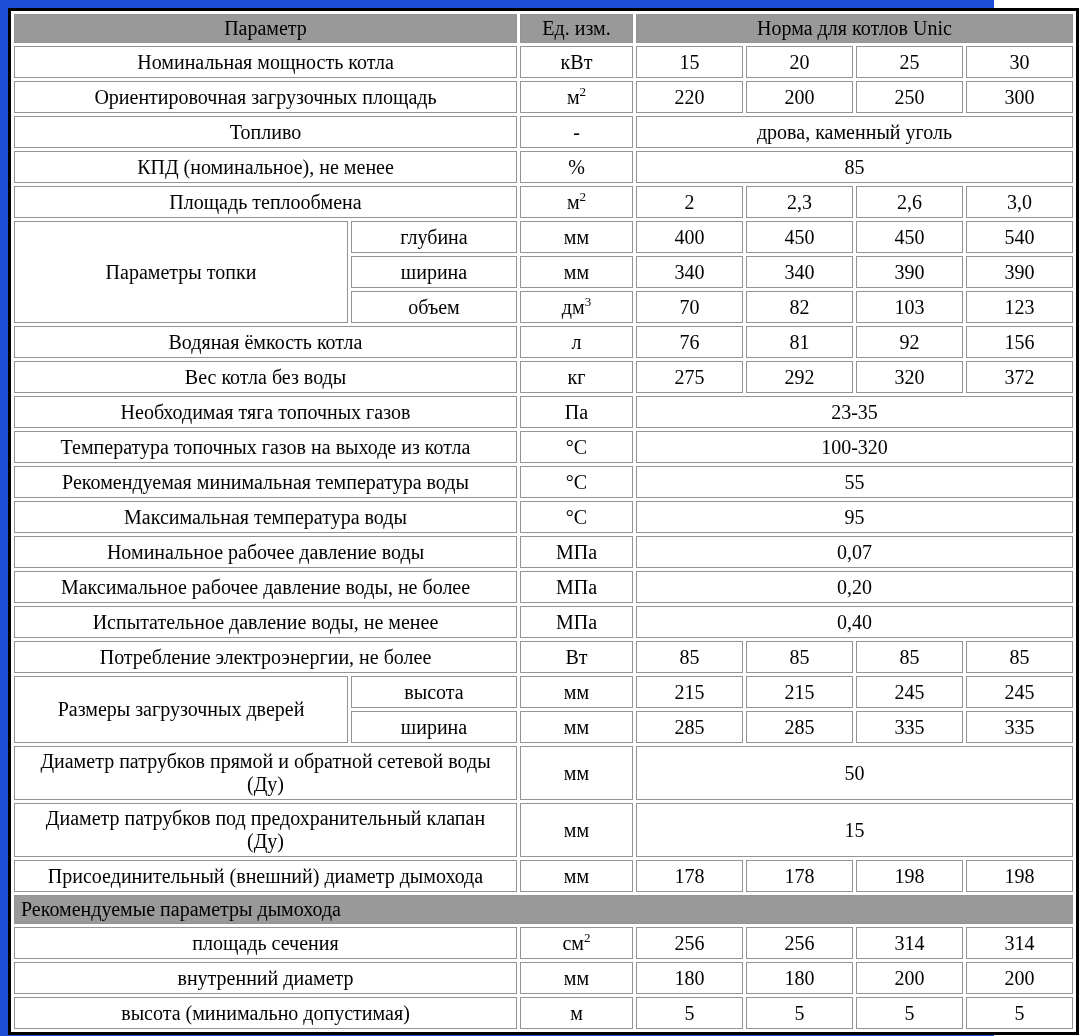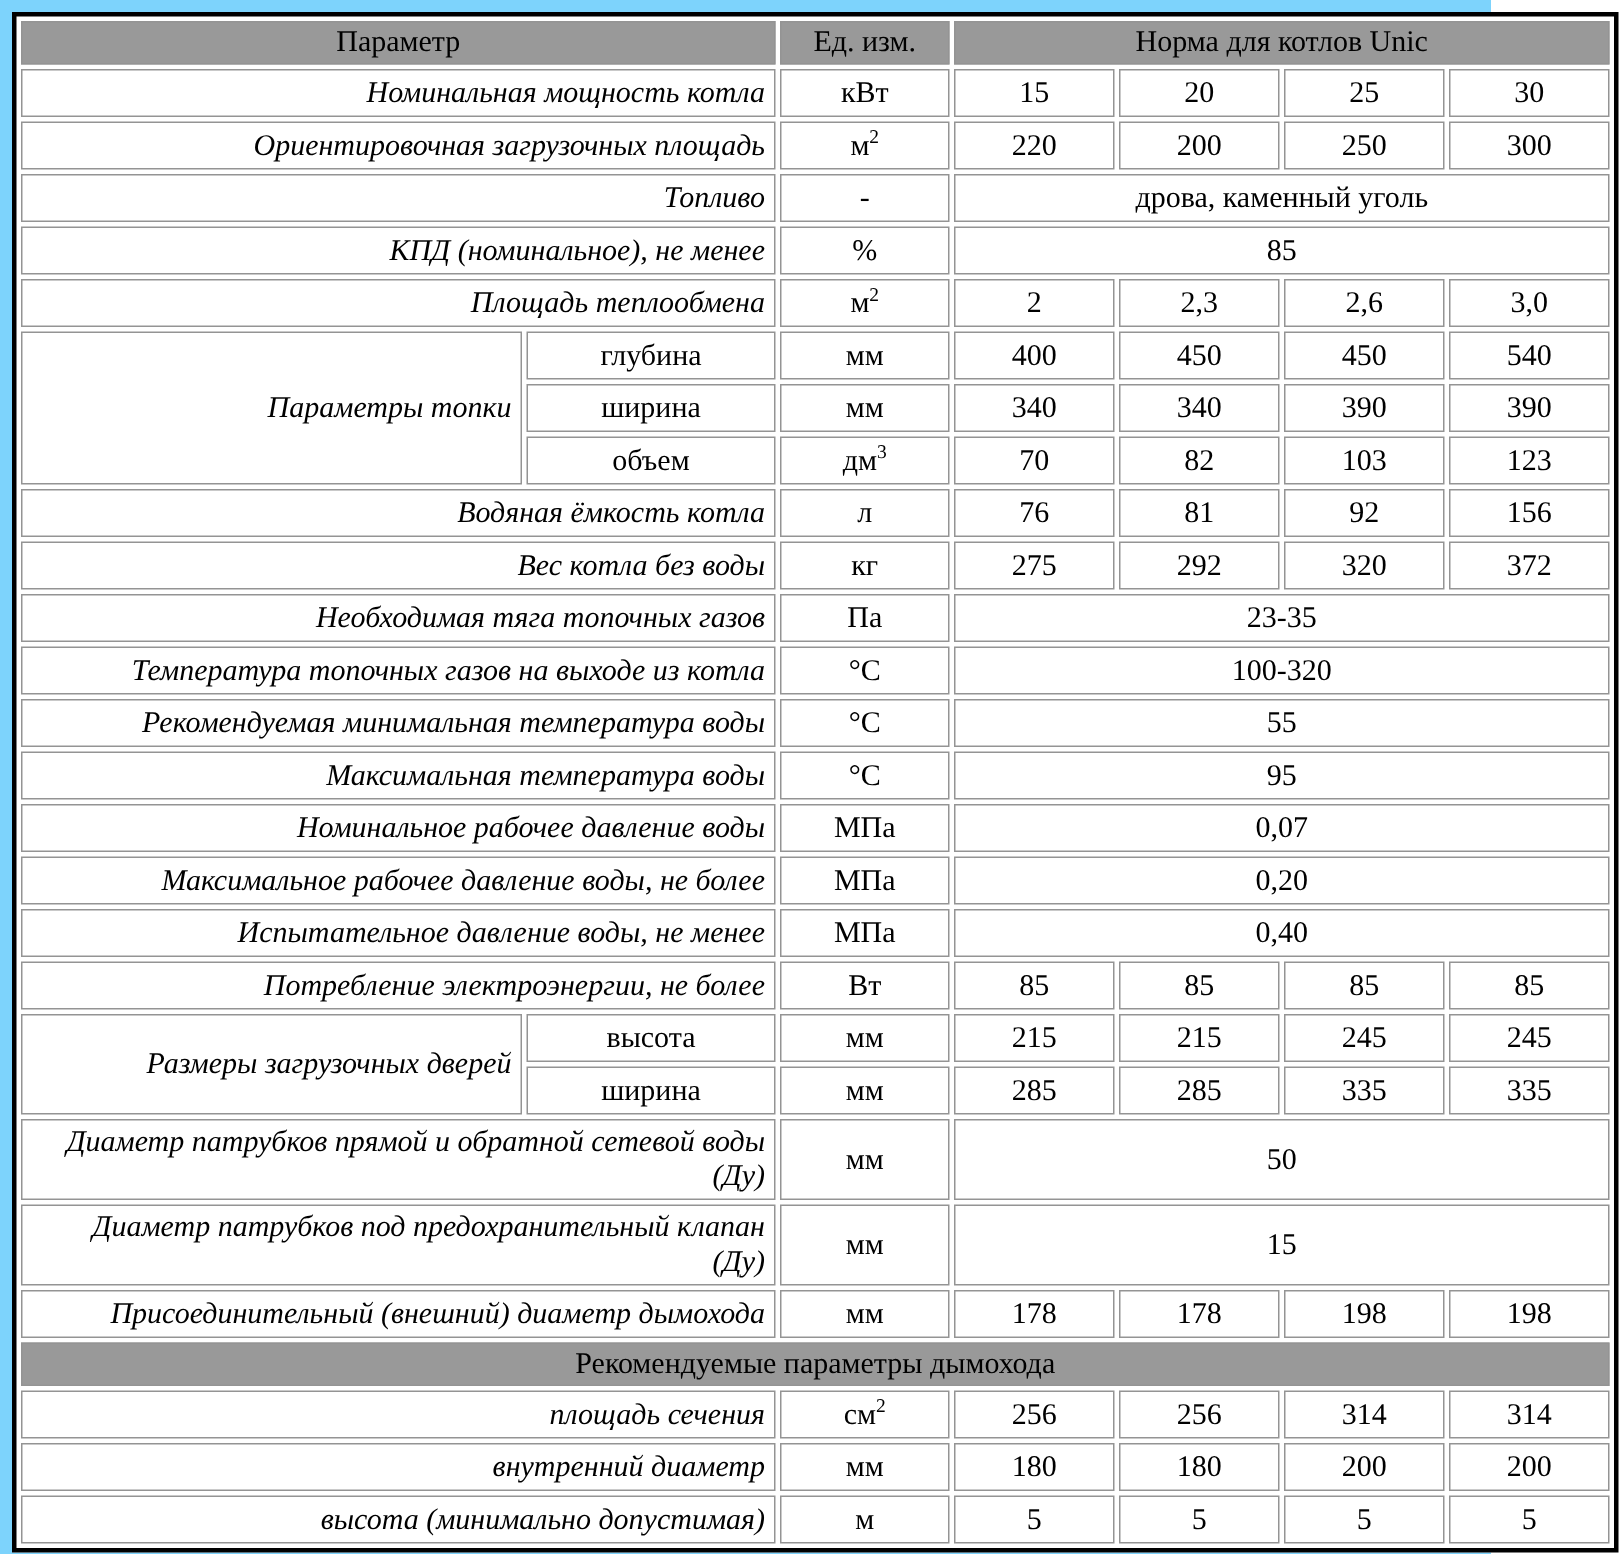--- a/index.html
+++ b/index.html
@@ -6,21 +6,21 @@
     margin: 0;
     background: #ffffff;
     font-family: "Liberation Serif", "DejaVu Serif", serif;
     color: #000000;
   }
   .page {
     width: 994px;
     height: 1036px;
     box-sizing: border-box;
     padding: 8px;
-    background: #7dd3fc;
+    background: #1d4ed8;
   }
   table.spec {
     border-collapse: separate;
     border-spacing: 3px;
     border: 3px solid #000000;
     table-layout: fixed;
     width: 1066px;
     background: #ffffff;
   }
   th, td {
@@ -34,27 +34,26 @@
     height: 26px;
     overflow: hidden;
   }
   th.head {
     background: #999999;
     text-align: center;
     height: 23px;
   }
   td.section {
     background: #999999;
+    text-align: left;
+    height: 23px;
+  }
+  td.label {
     text-align: center;
-    height: 23px;
-  }
-  td.label {
-    text-align: right;
     white-space: pre-line;
-    font-style: italic;
   }
   td.tall { height: 48px; }
   td.sublabel, td.unit, td.value { text-align: center; }
   sup {
     font-size: 13px;
     line-height: 0;
   }
 </style>
 </head>
 <body>

